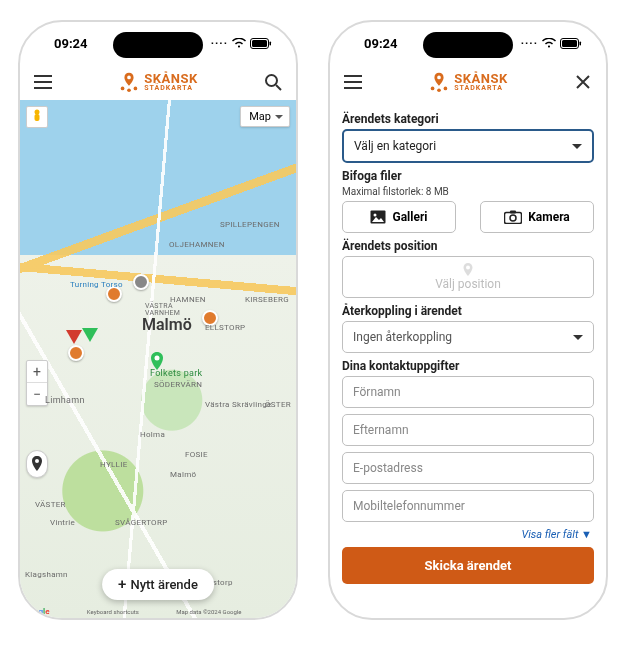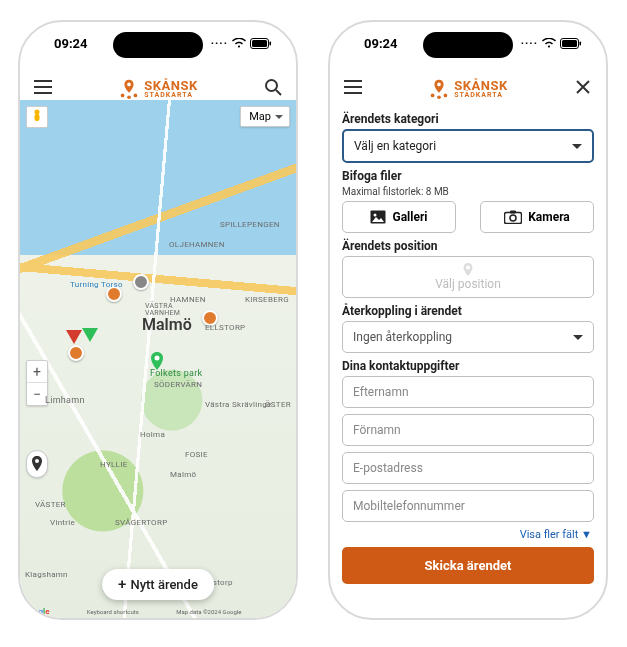--- a/index.html
+++ b/index.html
@@ -43,21 +43,21 @@
     font-size: 13px;
     font-weight: 700;
     color: #000;
   }
   .status-icons { display:flex; align-items:center; gap:4px; font-size:11px; }
   .status-icons svg { display:block; }
   .dots { letter-spacing:1px; }
   .header {
     height: 36px;
     display:flex;
-    align-items:flex-end;
+    align-items:center;
     justify-content:space-between;
     padding: 0 10px;
   }
   .burger, .search-btn, .close-btn {
     width:26px; height:26px; display:flex; align-items:center; justify-content:center;
     color:#333;
   }
   .logo {
     display:flex; align-items:center; gap:4px;
     color:#d96c1e; font-weight:700; font-size:13px; letter-spacing:0.5px;
@@ -173,21 +173,21 @@
     flex:1; display:flex; align-items:center; justify-content:center; gap:6px;
     font-weight:700; color:#000; padding:8px 4px;
   }
   .fposition{
     color:#bdbdbd; text-align:center; padding:6px 10px;
     display:flex; flex-direction:column; align-items:center; gap:0;
   }
   .fposition svg{ opacity:0.5; }
   .contact .finput{ margin-bottom:6px; color:#888; }
   .more-link{
-    text-align:right; color:#1a5fb4; font-size:11px; margin:2px 2px 6px 0;
+    text-align:right; color:#1a5fb4; font-size:11px; margin:2px 2px 6px 0;font-style:italic;
   }
   .submit{
     background:#cf5a16; color:#fff; font-weight:700; text-align:center;
     border-radius:5px; padding:11px 0; font-size:13px;
   }
 </style>
 </head>
 <body>
 
 <div class="phone">
@@ -380,22 +380,22 @@
       <span>Välj position</span>
     </div>
 
     <div class="flabel">Återkoppling i ärendet</div>
     <div class="finput dd">
       <span>Ingen återkoppling</span>
     </div>
 
     <div class="flabel">Dina kontaktuppgifter</div>
     <div class="contact">
+      <div class="finput"><span>Förnamn</span></div>
       <div class="finput"><span>Efternamn</span></div>
-      <div class="finput"><span>Förnamn</span></div>
       <div class="finput"><span>E-postadress</span></div>
       <div class="finput"><span>Mobiltelefonnummer</span></div>
     </div>
     <div class="more-link">Visa fler fält  ▼</div>
 
     <div class="submit">
       <span>Skicka ärendet</span>
     </div>
   </div>
 </div>

